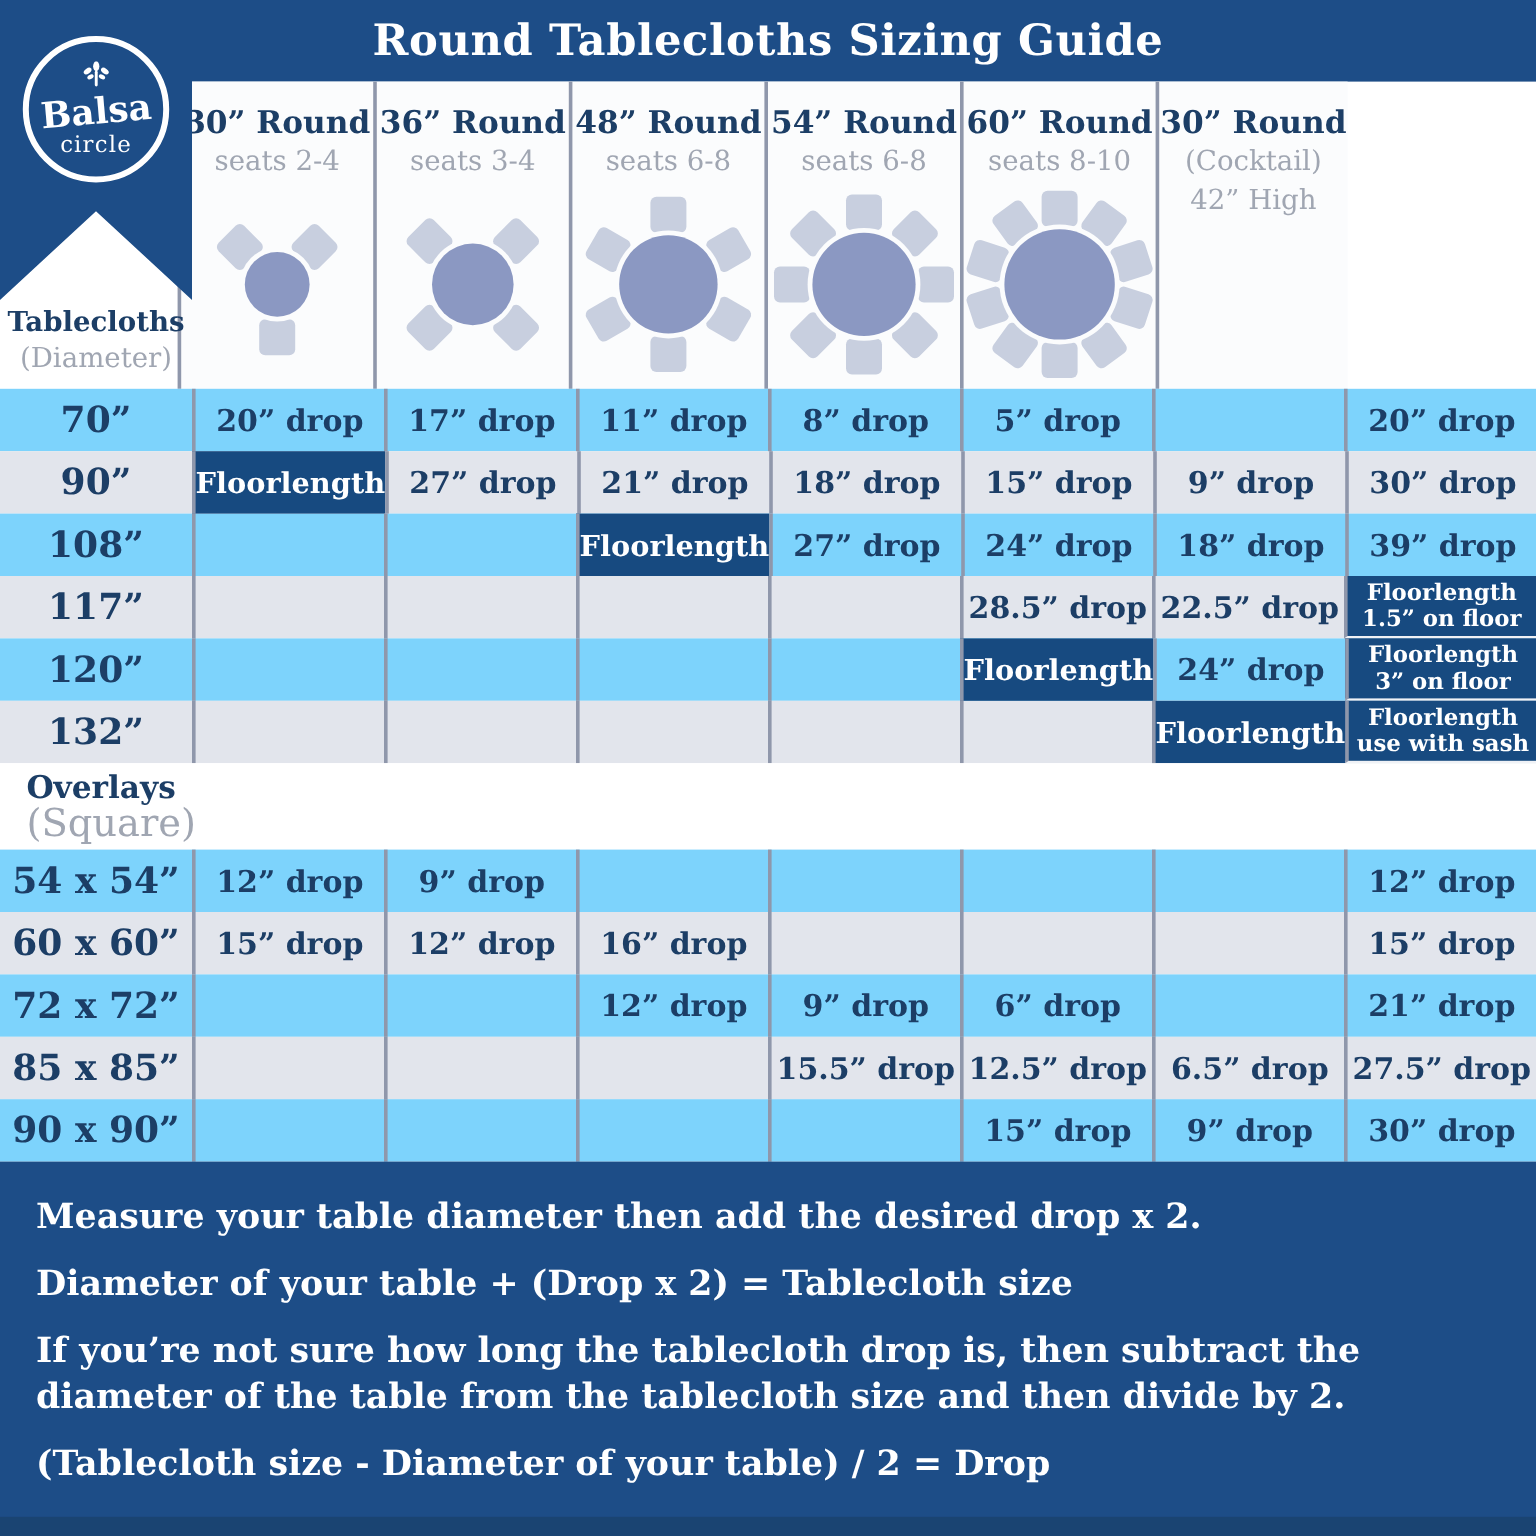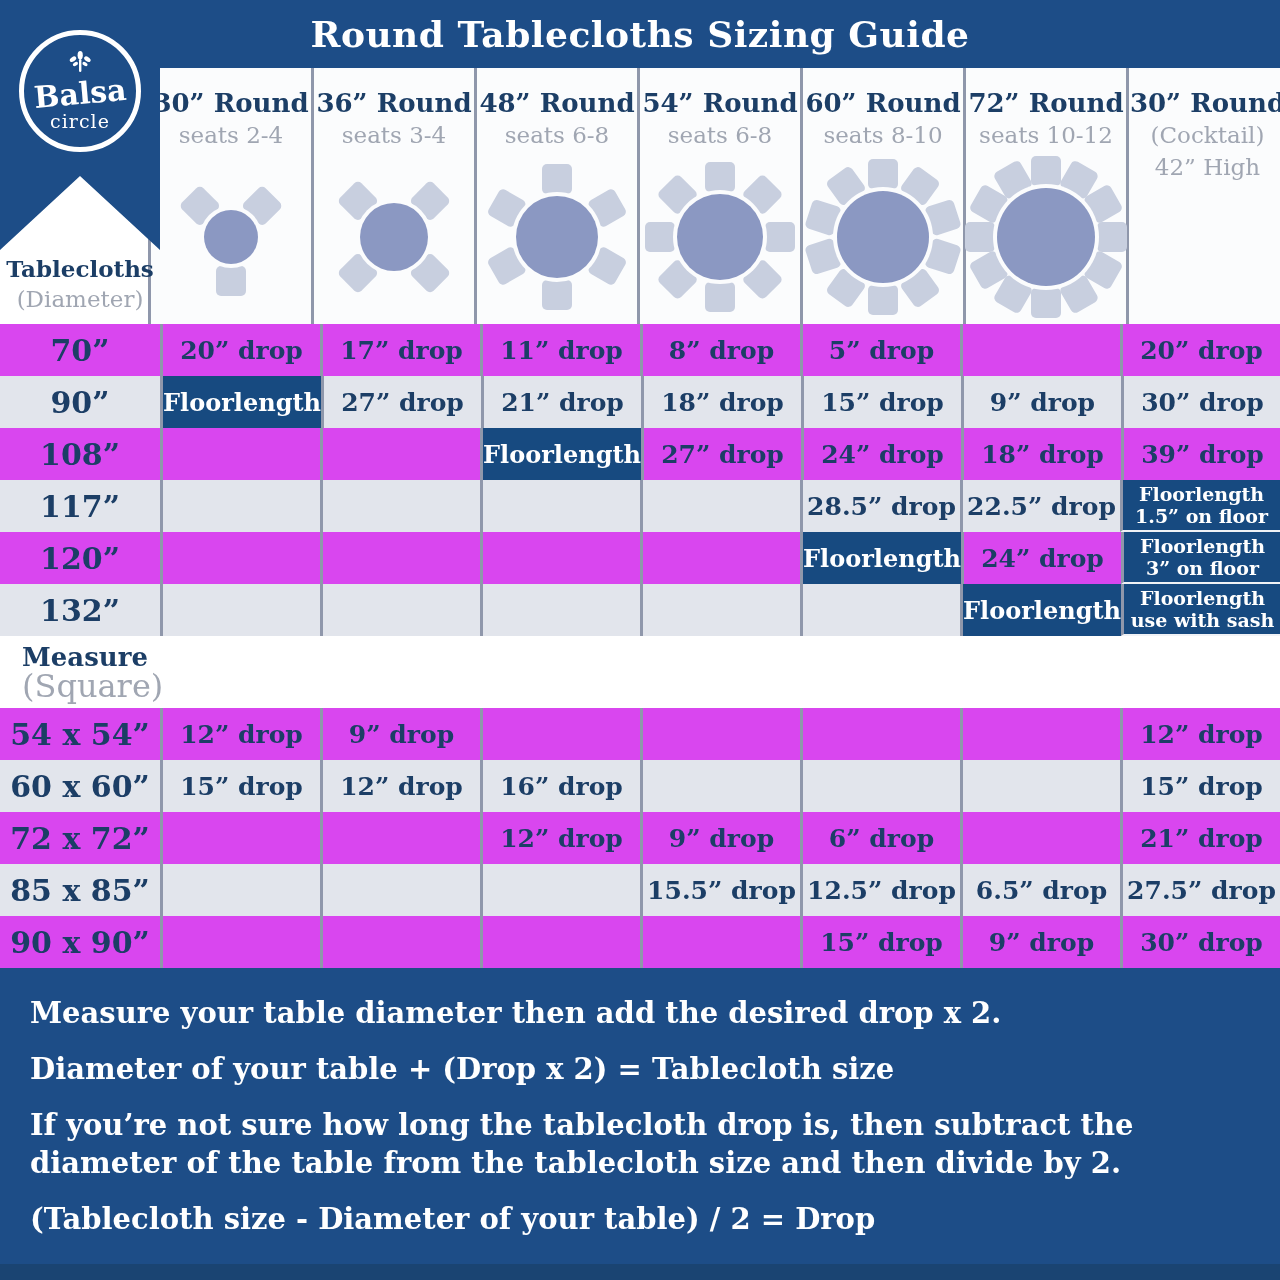--- a/index.html
+++ b/index.html
@@ -51,21 +51,21 @@
   }
   .chair {
     position:absolute; left:50%; top:50%; width:30px; height:30px; margin:-15px 0 0 -15px;
     background:#c8cfdf; border-radius:5px; z-index:1;
   }
   
   .rows { position:absolute; left:0; width:1280px; }
   .rows-a { top:324px; }
   .rows-b { top:708px; }
   .row { display:flex; height:52px; }
-  .row.light { background:#d946ef; }
+  .row.light { background:#7dd3fc; }
   .row.dark  { background:#e2e5ec; }
   .row-label {
     flex:0 0 160px; display:flex; align-items:center; justify-content:center;
     font-size:30px; font-weight:bold; color:#1c3e66;
   }
   .cell {
     flex:0 0 160px; box-sizing:border-box; border-left:3px solid #8f97ab;
     display:flex; align-items:center; justify-content:center; text-align:center;
     font-size:25px; font-weight:bold; color:#1c3e66;
   }
@@ -168,41 +168,20 @@
             <div class="chair" style="transform: rotate(180deg) translateY(-63px);"></div>
             <div class="chair" style="transform: rotate(216deg) translateY(-63px);"></div>
             <div class="chair" style="transform: rotate(252deg) translateY(-63px);"></div>
             <div class="chair" style="transform: rotate(288deg) translateY(-63px);"></div>
             <div class="chair" style="transform: rotate(324deg) translateY(-63px);"></div>
             <div class="tcircle" style="width: 92px; height: 92px;"></div>
           </div>
         </div>
       </div>
       <div class="col-h">
-        <div class="col-label">72” Round</div>
-        <div class="col-seats">seats 10-12</div>
-        <div class="icon-wrap">
-          <div class="ticon">
-            <div class="chair" style="transform: rotate(0deg) translateY(-66px);"></div>
-            <div class="chair" style="transform: rotate(30deg) translateY(-66px);"></div>
-            <div class="chair" style="transform: rotate(60deg) translateY(-66px);"></div>
-            <div class="chair" style="transform: rotate(90deg) translateY(-66px);"></div>
-            <div class="chair" style="transform: rotate(120deg) translateY(-66px);"></div>
-            <div class="chair" style="transform: rotate(150deg) translateY(-66px);"></div>
-            <div class="chair" style="transform: rotate(180deg) translateY(-66px);"></div>
-            <div class="chair" style="transform: rotate(210deg) translateY(-66px);"></div>
-            <div class="chair" style="transform: rotate(240deg) translateY(-66px);"></div>
-            <div class="chair" style="transform: rotate(270deg) translateY(-66px);"></div>
-            <div class="chair" style="transform: rotate(300deg) translateY(-66px);"></div>
-            <div class="chair" style="transform: rotate(330deg) translateY(-66px);"></div>
-            <div class="tcircle" style="width: 98px; height: 98px;"></div>
-          </div>
-        </div>
-      </div>
-      <div class="col-h">
         <div class="col-label">30” Round</div>
         <div class="col-seats">(Cocktail)</div>
         <div class="col-seats">42” High</div>
         <div class="icon-wrap"></div>
       </div>
     </div>
 
   <div class="rows rows-a" id="rows-tablecloths">
       <div class="row light">
         <div class="row-label">70”</div>
@@ -263,21 +242,21 @@
         <div class="cell"></div>
         <div class="cell"></div>
         <div class="cell"></div>
         <div class="cell hl">Floorlength</div>
         <div class="cell hl small">Floorlength
 use with sash</div>
       </div>
     </div>
 
   <div class="overlays-band">
-    <div class="sec-heading">Measure</div>
+    <div class="sec-heading">Overlays</div>
     <div class="sec-sub">(Square)</div>
   </div>
 
   <div class="rows rows-b" id="rows-overlays">
       <div class="row light">
         <div class="row-label">54 x 54”</div>
         <div class="cell">12” drop</div>
         <div class="cell">9” drop</div>
         <div class="cell"></div>
         <div class="cell"></div>

